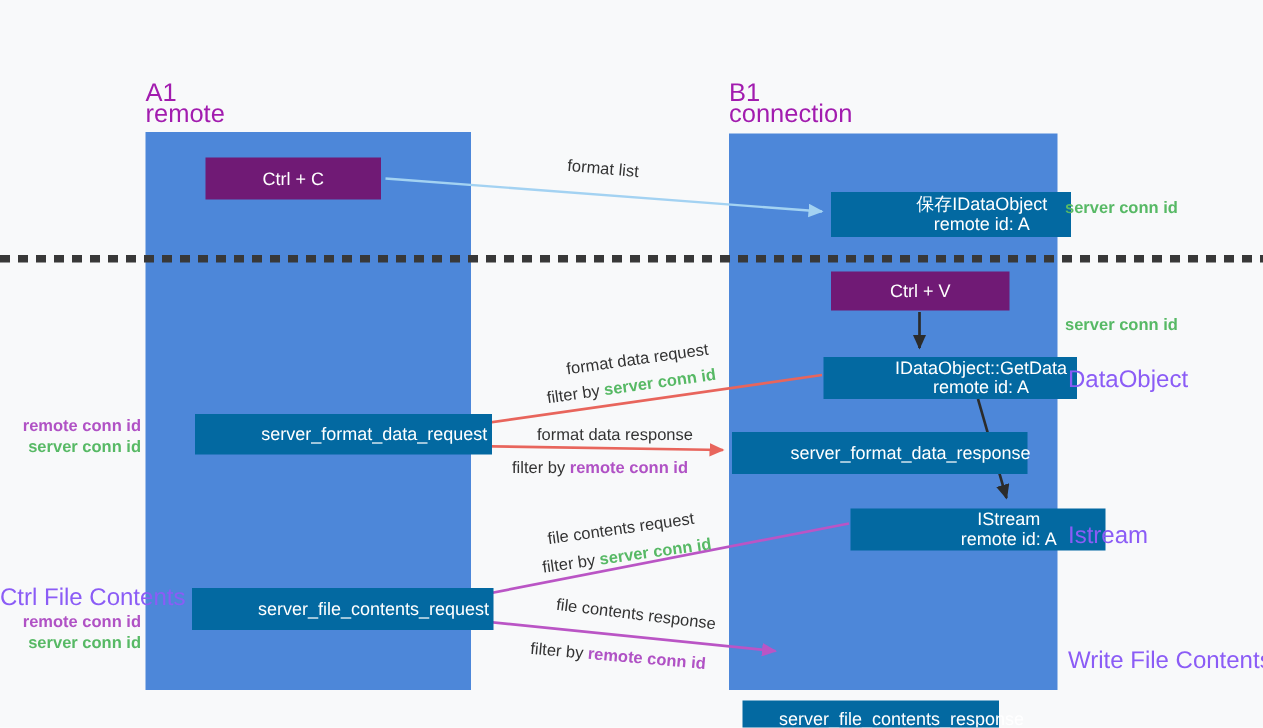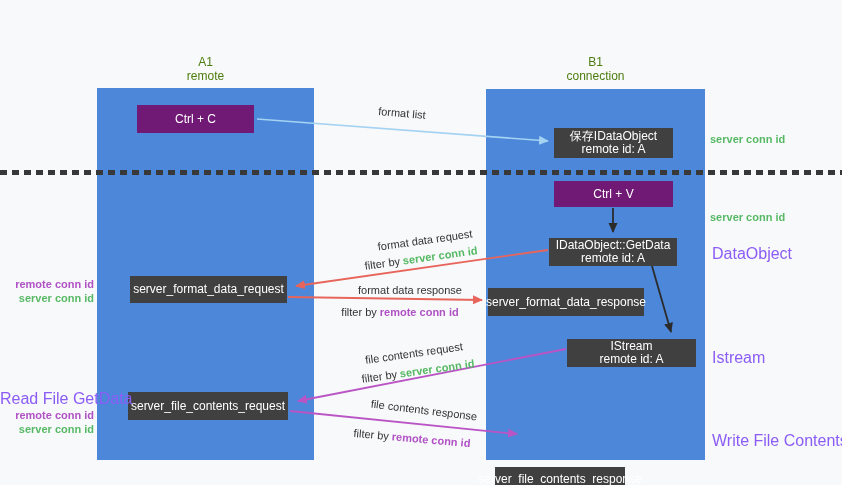--- a/index.html
+++ b/index.html
@@ -1,27 +1,27 @@
 <!DOCTYPE html>
 <html><head>
 <meta charset="utf-8">
 <style>
   html,body{margin:0;padding:0;}
   body{font-family:"Liberation Sans",sans-serif;}
   #canvas{position:relative;width:842px;height:485px;background:#f8f9fa;overflow:hidden;}
   .abs{position:absolute;}
   .title{left:370px;top:10px;font-size:15px;line-height:21px;color:#3d3d3d;letter-spacing:0.5px;}
-  .colheader{font-size:12px;line-height:14px;color:#4d7c0f;text-align:center;}
+  .colheader{font-size:17px;line-height:14px;color:#a21caf;}
   .col{position:absolute;background:#4d87d9;}
   .dotline{left:0;top:170px;width:842px;height:5px;
     background:repeating-linear-gradient(90deg,#383838 0 7px,transparent 7px 12px);z-index:6;}
   .node{position:absolute;display:flex;flex-direction:column;align-items:center;justify-content:center;
     color:#fff;font-size:12px;line-height:13px;text-align:center;z-index:5;white-space:nowrap;}
   .green{background:#701a75;}
-  .orange{background:#404040;}
+  .orange{background:#0369a1;padding-left:41px;}
   .lbl{position:absolute;font-size:11px;color:#333;white-space:nowrap;z-index:7;}
   .ctr{transform:translate(-50%,-50%);}
   .gid{color:#57b965;font-weight:bold;}
   .pid{color:#b052c5;font-weight:bold;}
   .black-lbl{font-size:16px;color:#8b5cf6;}
   .rightalign{left:0;width:94px;text-align:right;}
   .fb{margin-right:3px;}
   svg.arrows{position:absolute;left:0;top:0;z-index:4;}
 </style>
 </head>
@@ -120,17 +120,17 @@
   </div>
 
   <div class="lbl gid" style="left:710px;top:133px;">server conn id</div>
   <div class="lbl gid" style="left:710px;top:211px;">server conn id</div>
   <div class="lbl black-lbl" style="left:712px;top:245px;">DataObject</div>
   <div class="lbl black-lbl" style="left:712px;top:349px;">Istream</div>
   <div class="lbl black-lbl" style="left:712px;top:432px;">Write File Contents</div>
 
   <div class="lbl pid rightalign" style="top:278px;">remote conn id</div>
   <div class="lbl gid rightalign" style="top:292px;">server conn id</div>
-  <div class="lbl black-lbl rightalign" style="top:390px;">Read File GetData</div>
+  <div class="lbl black-lbl rightalign" style="top:390px;">Ctrl File Contents</div>
   <div class="lbl pid rightalign" style="top:409px;">remote conn id</div>
   <div class="lbl gid rightalign" style="top:423px;">server conn id</div>
 
 </div>
 
 </body></html>

